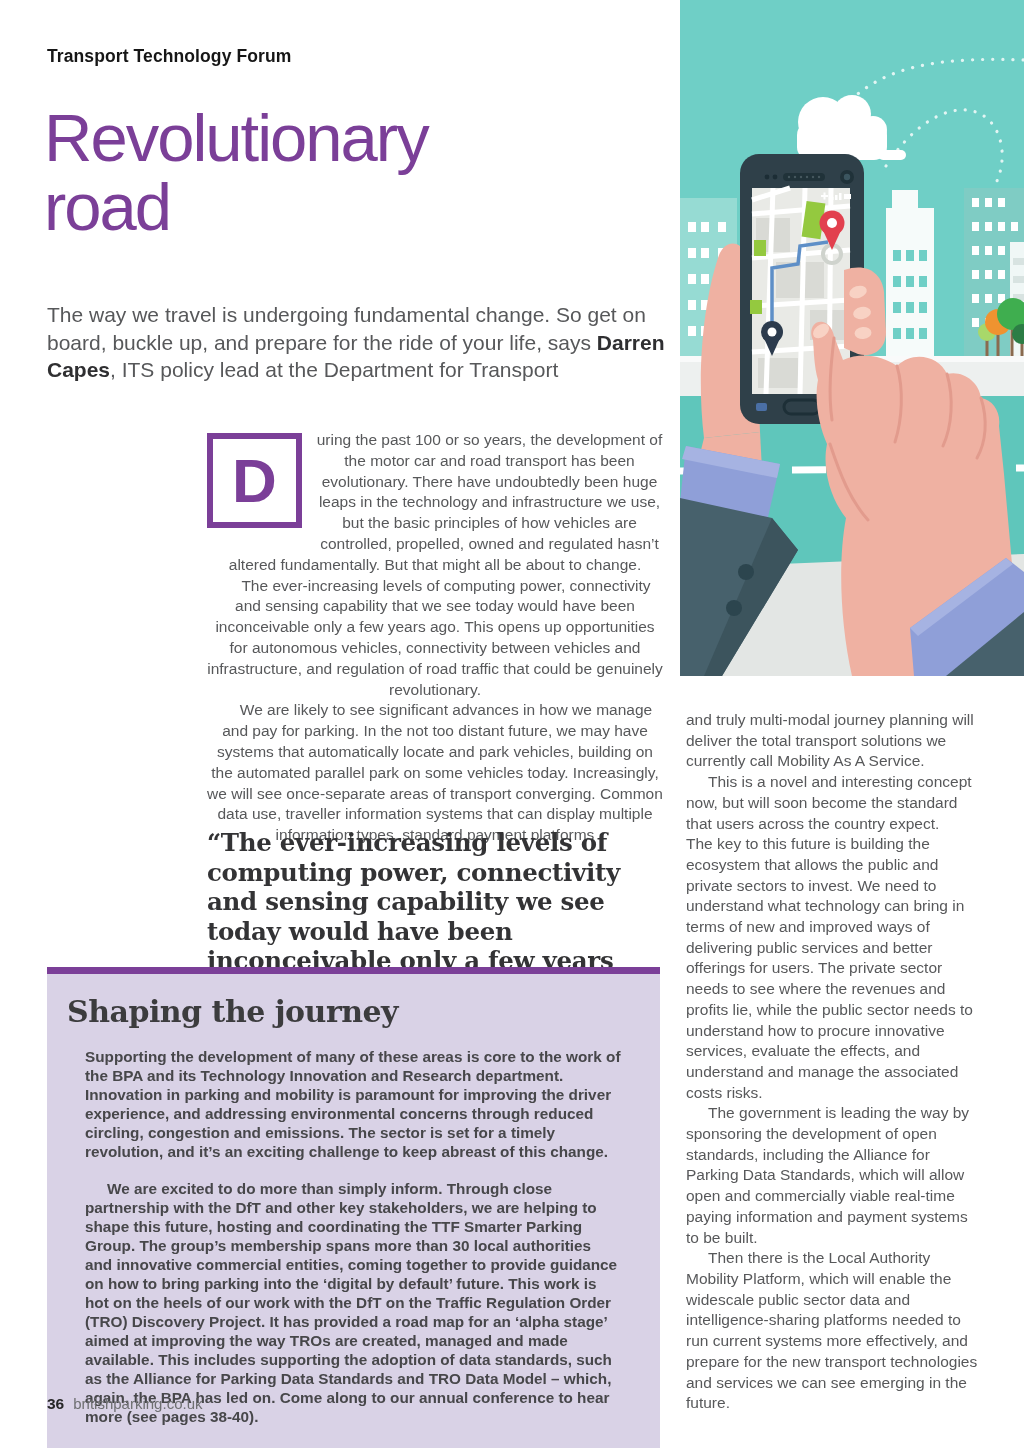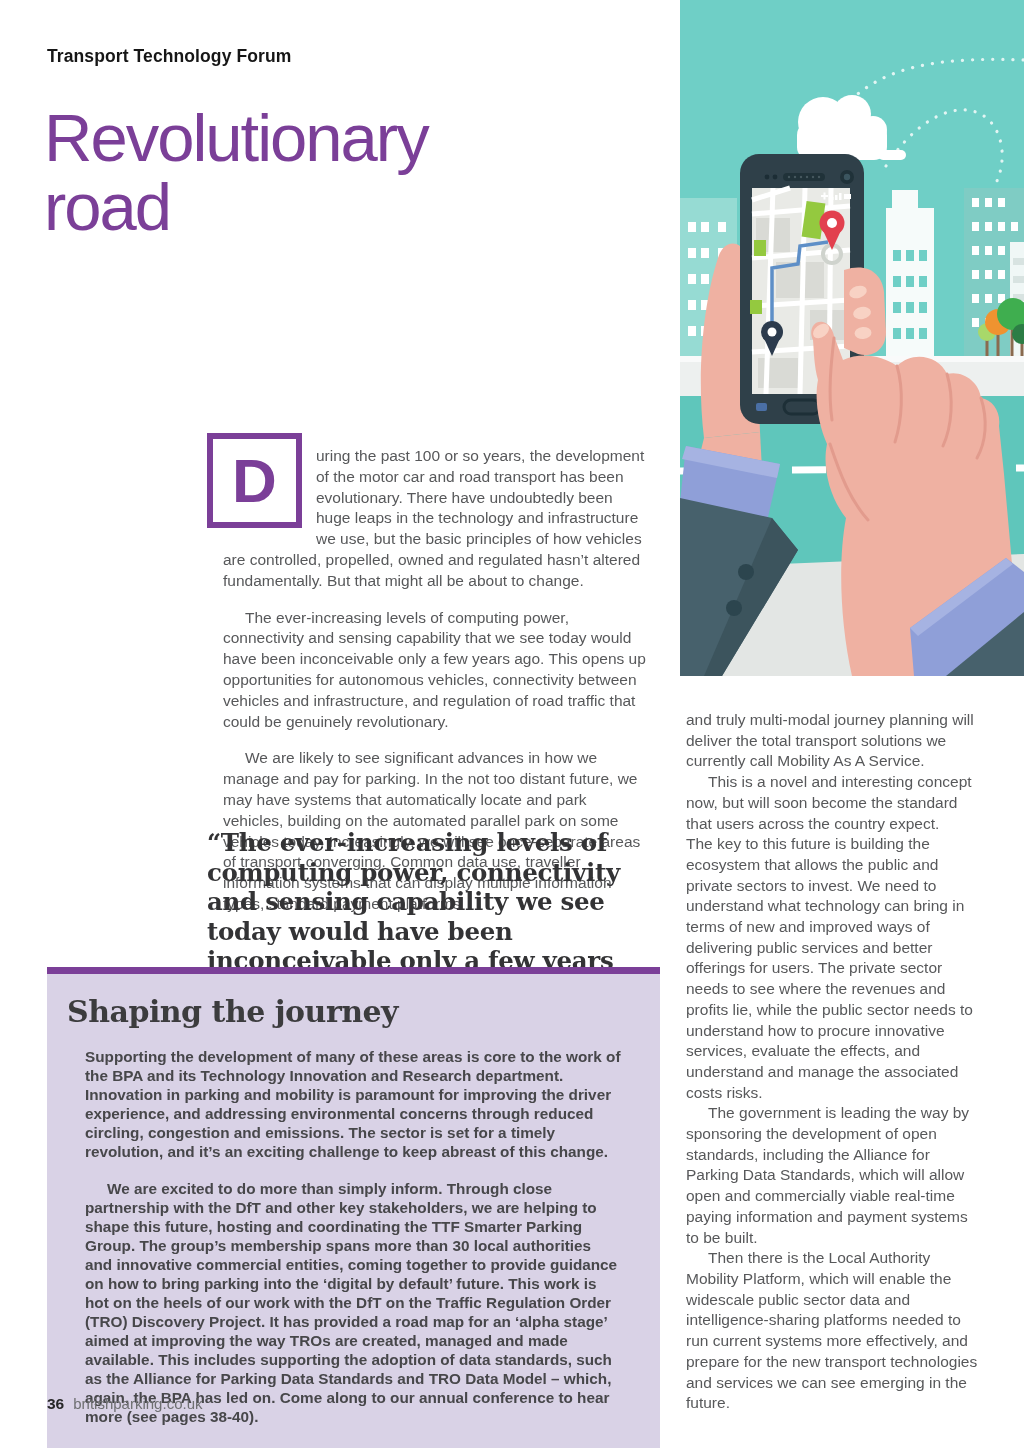--- a/index.html
+++ b/index.html
@@ -8,21 +8,21 @@
   .kicker{position:absolute;left:47px;top:46px;font-size:17.5px;font-weight:bold;color:#161616;letter-spacing:.1px;}
   .headline{position:absolute;left:44px;top:103px;color:#7b3f98;font-weight:normal;
             font-size:67px;line-height:69px;letter-spacing:-2px;}
   .standfirst{position:absolute;left:47px;top:301px;width:640px;font-size:21px;line-height:27.5px;color:#57585a;}
   .standfirst b{color:#2f2f31;}
   .illustration{position:absolute;left:680px;top:0;width:344px;height:676px;}
   .body-col{position:absolute;left:207px;top:430px;width:456px;font-size:15.5px;line-height:20.8px;color:#57585a;}
   .dropcap-box{float:left;width:83px;height:83px;border:6px solid #7b3f98;background:#fff;
                margin:3px 14px 6px 0;display:flex;align-items:center;justify-content:center;}
   .dropcap-box span{color:#7b3f98;font-size:62px;font-weight:bold;line-height:1;}
-  .body-col p{margin:16px;}
+  .body-col p{margin:0;text-align:center;}
   .body-col p.ind{text-indent:22px;}
   .pullquote{position:absolute;left:207px;top:828px;width:466px;
              font-family:"DejaVu Serif","Liberation Serif",serif;font-weight:bold;
              font-size:24.5px;line-height:29.5px;color:#333335;letter-spacing:-.3px;}
   .panel{position:absolute;left:47px;top:967px;width:613px;box-sizing:border-box;
          background:#d9d2e6;border-top:7px solid #7b3f98;padding:16px 20px 20px 20px;}
   .panel h2{margin:4px 0 12px 0;font-family:"DejaVu Serif","Liberation Serif",serif;
             font-size:30px;color:#3c3c3e;letter-spacing:-.5px;}
   .panel p{margin:18px;font-size:15.3px;line-height:19px;font-weight:bold;color:#47474a;}
   .panel p.ind{text-indent:22px;}
@@ -40,20 +40,21 @@
 
 <div class="page">
 
   <div class="kicker">Transport Technology Forum</div>
 
   <div class="headline">
     <div>Revolutionary</div>
     <div>road</div>
   </div>
 
+  <div class="standfirst"><span>The way we travel is undergoing fundamental change. So get on board, buckle up, and prepare for the ride of your life, says </span><b>Darren Capes</b><span>, ITS policy lead at the Department for Transport</span></div>
 
   <div class="illustration">
     <svg width="344" height="676" viewBox="0 0 344 676" xmlns="http://www.w3.org/2000/svg">
       <rect x="0" y="0" width="344" height="676" fill="#6fcfc6"></rect>
 
       <g stroke="#ffffff" stroke-width="3.2" fill="none" stroke-linecap="round" stroke-dasharray="0.1 10" opacity="0.8">
         <path d="M146 132 C182 70 242 56 344 60"></path>
         <path d="M206 166 C254 92 316 96 322 150 C324 178 310 190 306 208"></path>
       </g>
 

